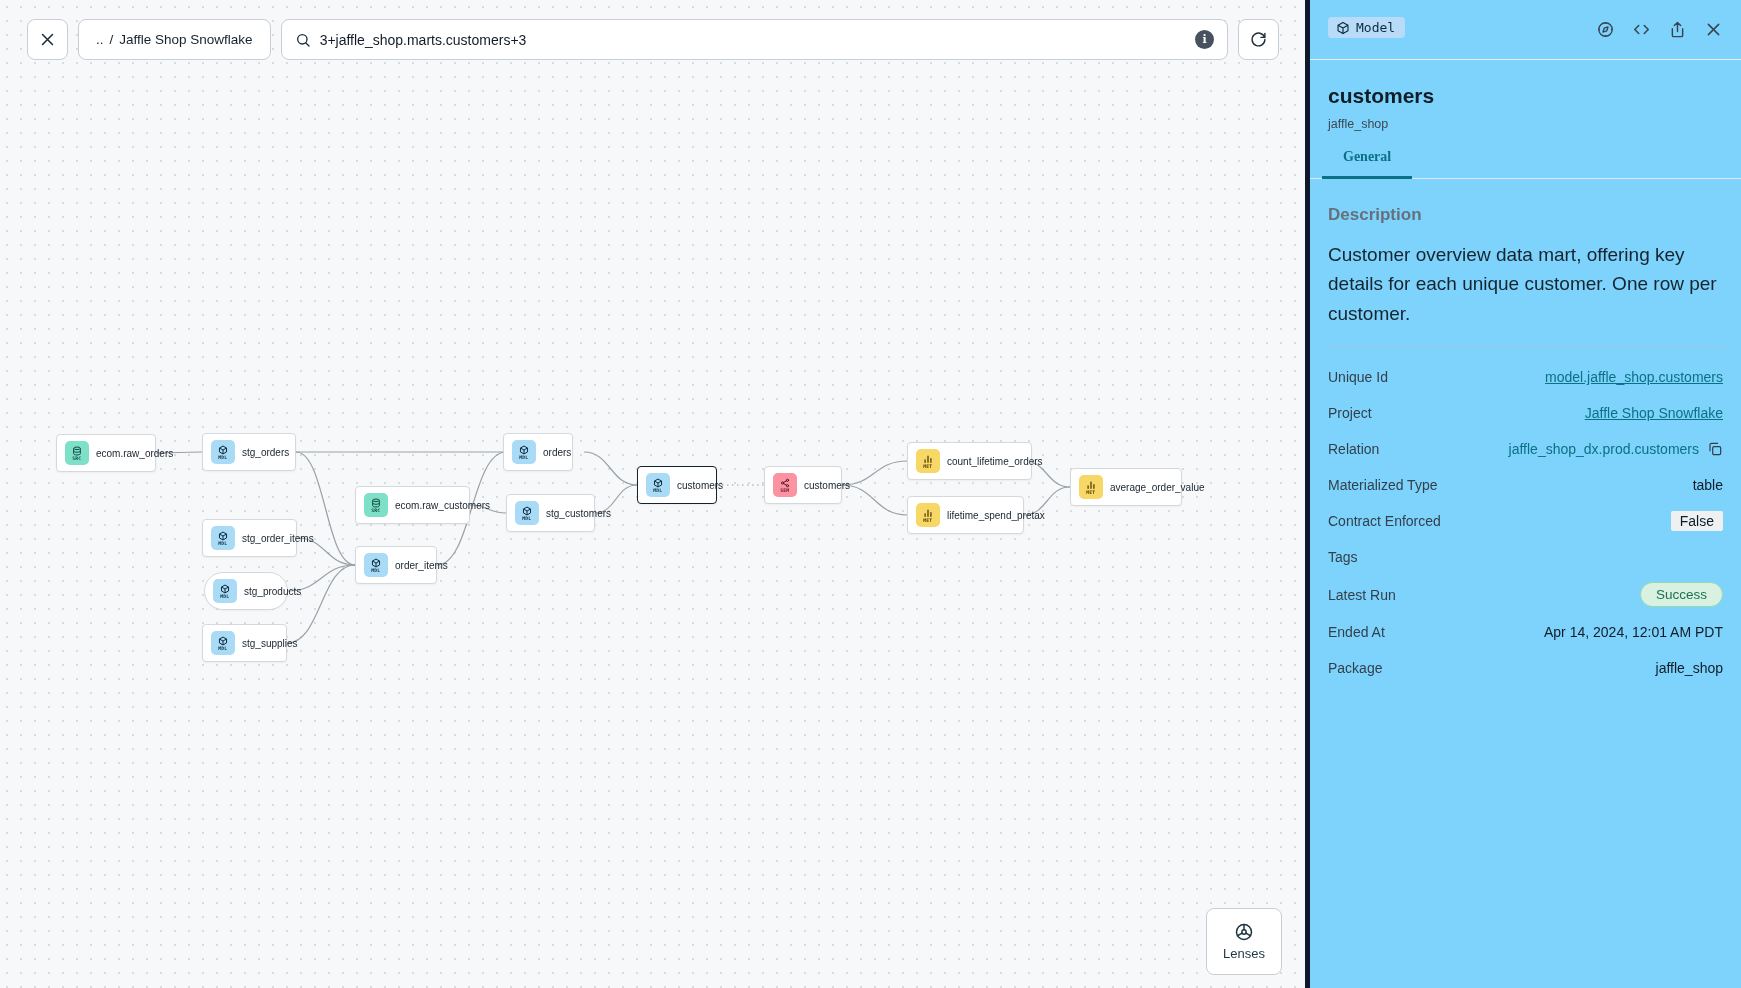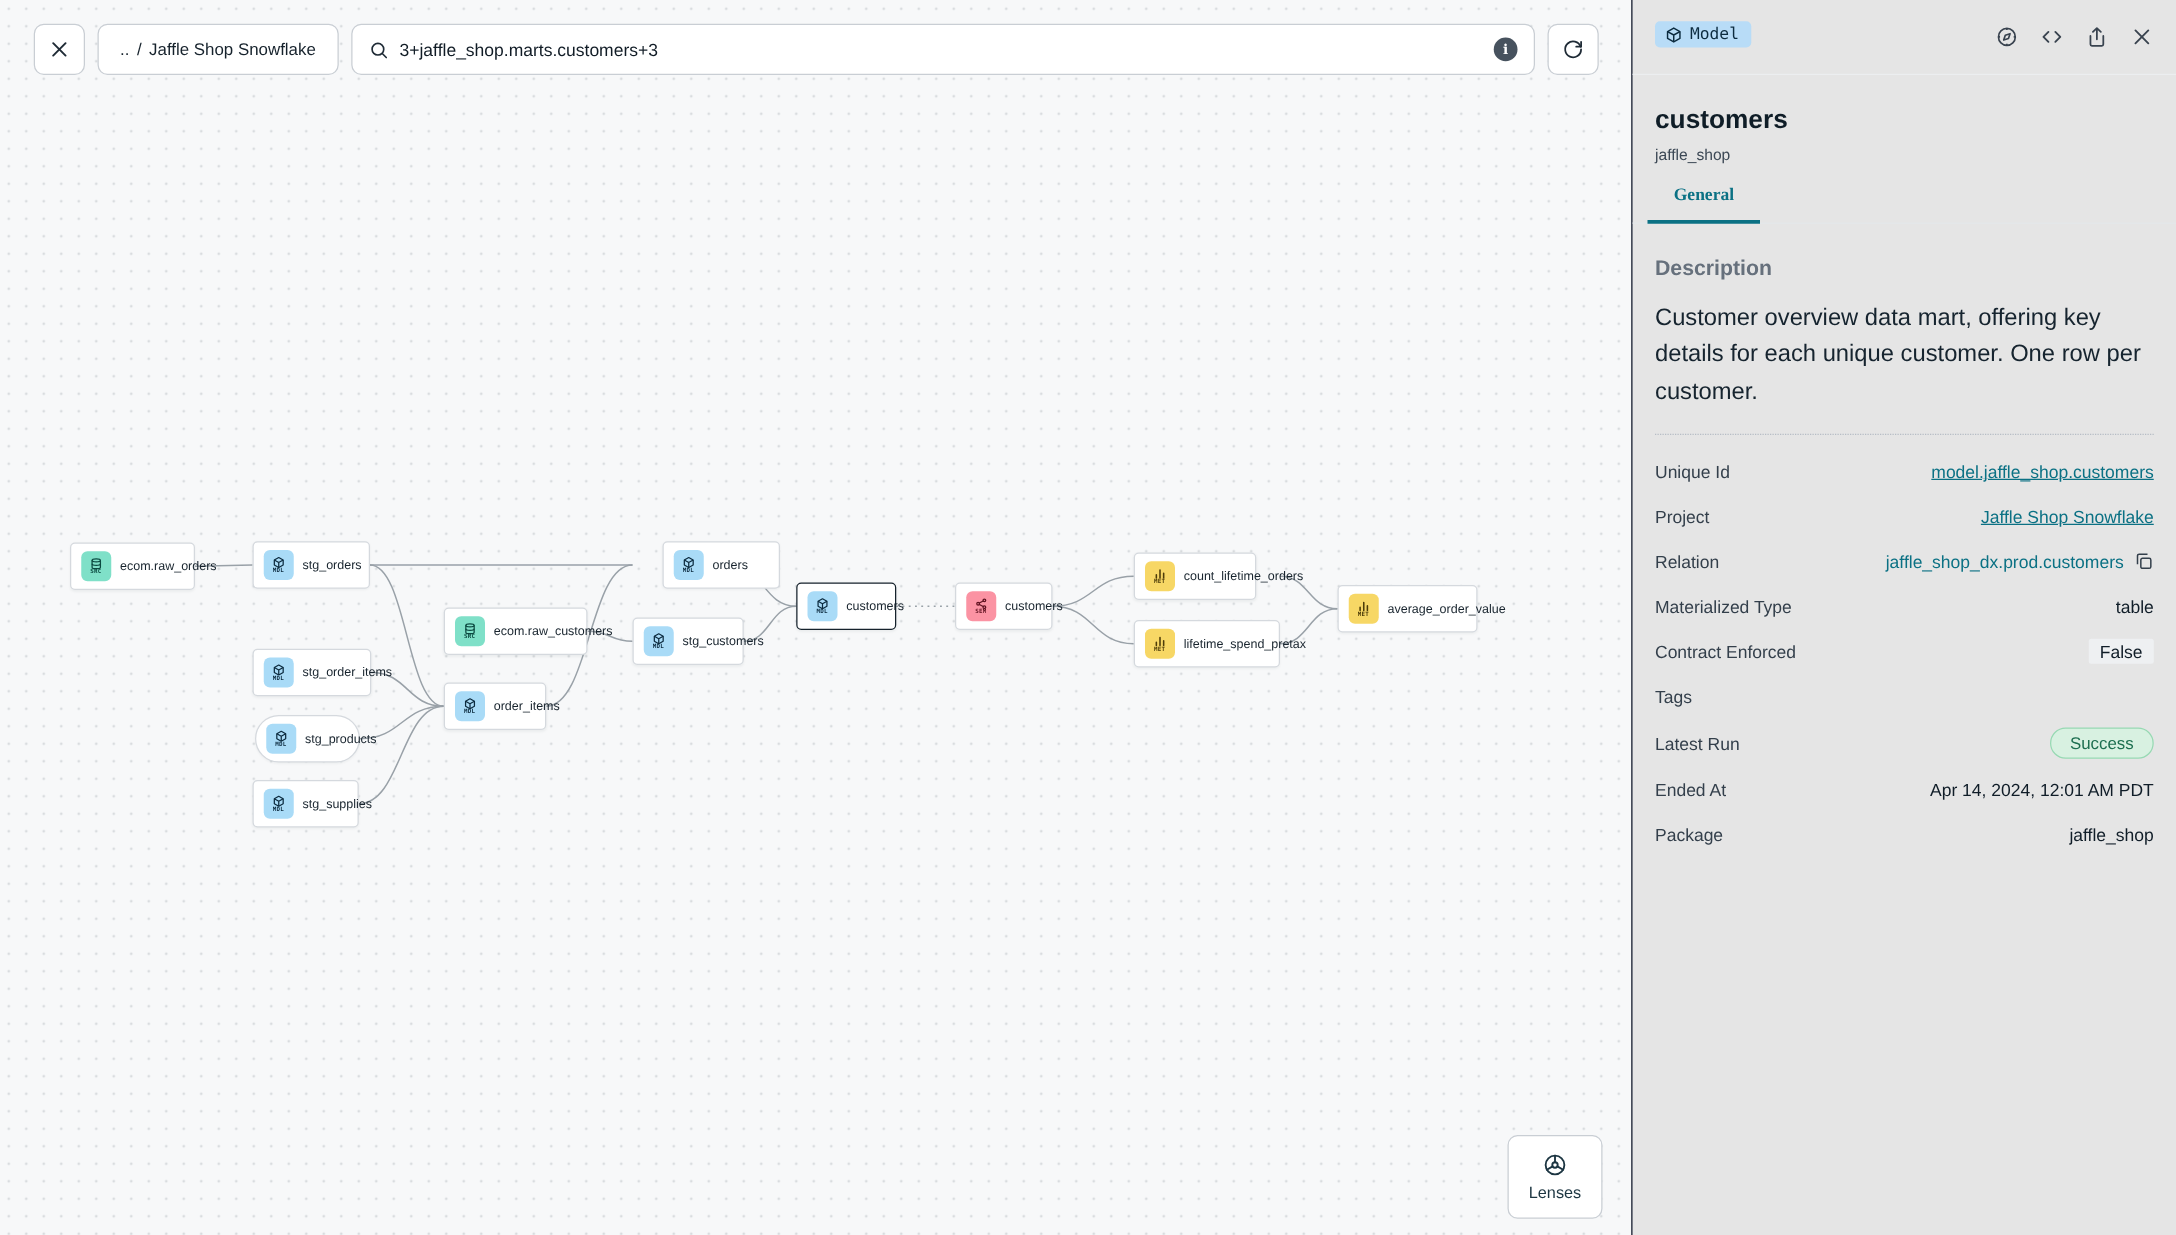--- a/index.html
+++ b/index.html
@@ -58,21 +58,21 @@
   
   .lenses { position:absolute; left:1206px; top:908px; width:76px; height:67px;
     background:#fff; border:1px solid #c9ced4; border-radius:8px; z-index:3;
     display:flex; flex-direction:column; align-items:center; justify-content:center;
     gap:4px; color:#1d3642; cursor:pointer; }
   .lenses svg { width:20px; height:20px; }
   .lenses span { font-size:13px; font-weight:500; }
 
   
   .panel { position:absolute; left:1305px; top:0; width:436px; height:988px;
-    background:#e5e5e5; border-left:1px solid #0f172a; }
+    background:#7dd3fc; border-left:5px solid #0f172a; }
   .panel-head { height:60px; display:flex; align-items:flex-start; padding:17px 18px 0;
     justify-content:space-between; border-bottom:1px solid #eceef0; }
   .model-badge { background:#b8dcf7; color:#0c2b3f; border-radius:4px;
     font-family:"DejaVu Sans Mono", monospace; font-size:13px;
     display:flex; align-items:center; gap:6px; padding:3px 10px 3px 8px; }
   .model-badge svg { width:14px; height:14px; }
   .panel-actions { display:flex; gap:17px; align-items:center; color:#39434f;
     padding-top:3px; }
   .panel-actions svg { width:19px; height:19px; cursor:pointer; }
 
@@ -187,21 +187,21 @@
         <div class="node t-MDL" style="left: 355px; top: 546px; width: 82px;">
           <span class="nbadge">
             <svg viewBox="0 0 24 24" fill="none" stroke="currentColor" stroke-width="2.4" stroke-linejoin="round">
               <path d="M12 2.5l8.5 4.8v9.4L12 21.5l-8.5-4.8V7.3z"></path>
               <path d="M12 12l8.5-4.7M12 12L3.5 7.3M12 12v9.5"></path>
             </svg>
             <span class="ntag">MDL</span>
           </span>
           <span class="nlabel">order_items</span>
         </div>
-        <div class="node t-MDL" style="left: 530px; top: 433px; width: 94px; text-align: center;">
+        <div class="node t-MDL" style="left: 503px; top: 433px; width: 70px; text-align: center;">
           <span class="nbadge">
             <svg viewBox="0 0 24 24" fill="none" stroke="currentColor" stroke-width="2.4" stroke-linejoin="round">
               <path d="M12 2.5l8.5 4.8v9.4L12 21.5l-8.5-4.8V7.3z"></path>
               <path d="M12 12l8.5-4.7M12 12L3.5 7.3M12 12v9.5"></path>
             </svg>
             <span class="ntag">MDL</span>
           </span>
           <span class="nlabel">orders</span>
         </div>
         <div class="node t-MDL" style="left: 506px; top: 494px; width: 89px;">
@@ -229,21 +229,21 @@
             <svg viewBox="0 0 24 24" fill="none" stroke="currentColor" stroke-width="2.4" stroke-linecap="round">
               <circle cx="6" cy="12" r="2.6"></circle>
               <circle cx="18" cy="5.5" r="2.6"></circle>
               <circle cx="18" cy="18.5" r="2.6"></circle>
               <path d="M8.3 10.7l7.4-4M8.3 13.3l7.4 4"></path>
             </svg>
             <span class="ntag">SEM</span>
           </span>
           <span class="nlabel">customers</span>
         </div>
-        <div class="node t-MET" style="left: 907px; top: 442px; width: 98px;">
+        <div class="node t-MET" style="left: 907px; top: 442px; width: 125px;">
           <span class="nbadge">
             <svg viewBox="0 0 24 24" fill="none" stroke="currentColor" stroke-width="3" stroke-linecap="round">
               <path d="M5 20v-6M12 20V5M19 20v-9"></path>
             </svg>
             <span class="ntag">MET</span>
           </span>
           <span class="nlabel">count_lifetime_orders</span>
         </div>
         <div class="node t-MET" style="left: 907px; top: 496px; width: 117px;">
           <span class="nbadge">

